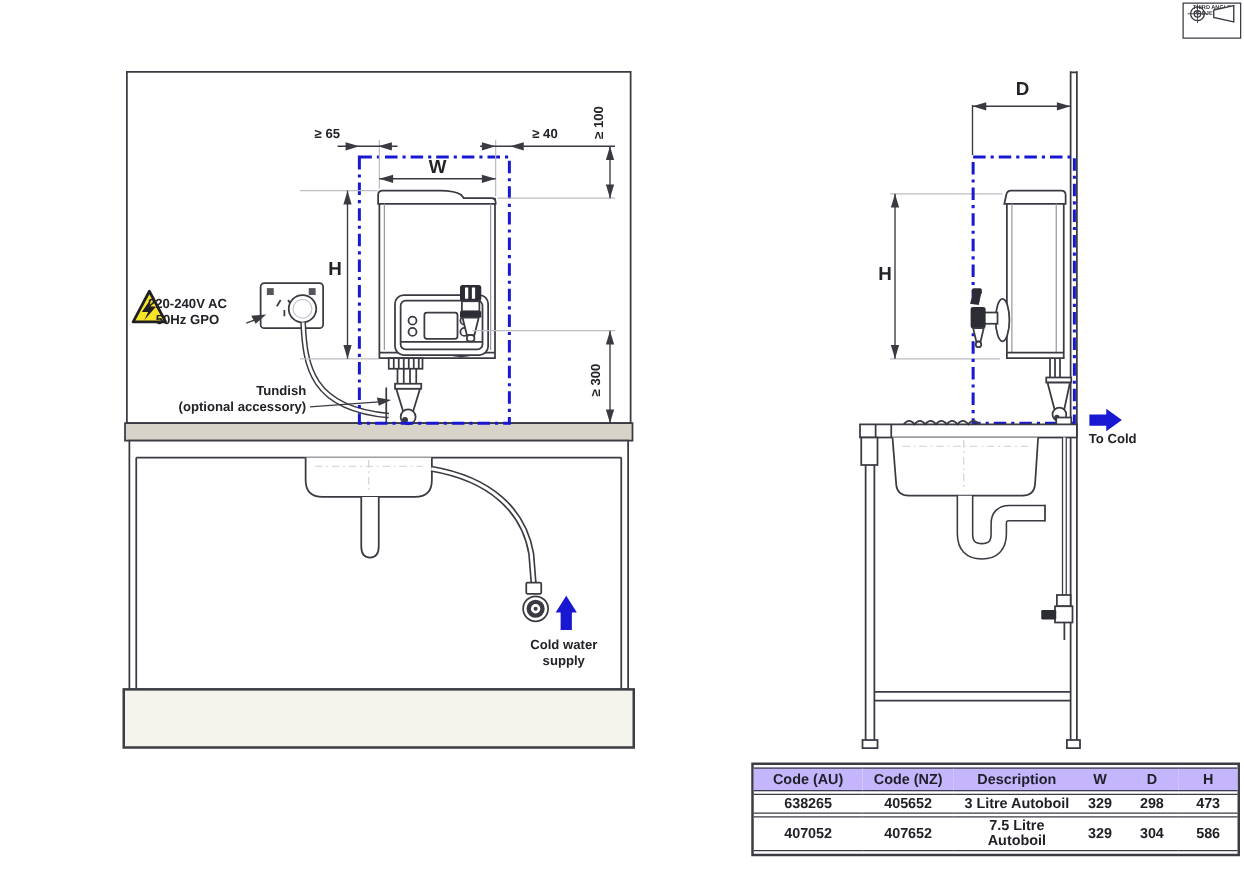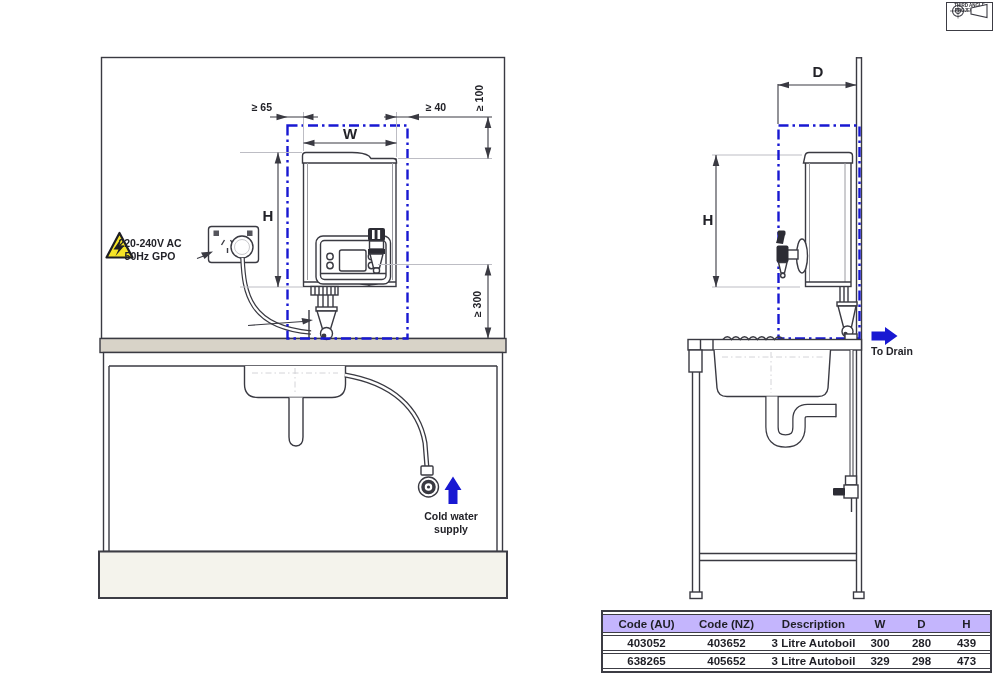--- a/index.html
+++ b/index.html
@@ -288,26 +288,27 @@
 
 <div class="lbl r" style="left:230px;top:101px;width:42px;">≥ 65</div>
 <div class="lbl c" style="left:419px;top:101px;width:34px;">≥ 40</div>
 <div class="lbl rot" style="left:463px;top:91px;width:34px;height:14px;">≥ 100</div>
 <div class="lbl rot" style="left:461px;top:297px;width:34px;height:14px;">≥ 300</div>
 <div class="lbl big c" style="left:335px;top:126px;width:30px;">W</div>
 <div class="lbl big c" style="left:255px;top:208px;width:26px;">H</div>
 
 <div class="lbl r" style="left:105px;top:237px;width:90px;text-align:center;"><span>220-240V AC</span><br><span>50Hz GPO</span></div>
 
+<div class="lbl r" style="left:130px;top:307px;width:115px;"><span>Tundish</span><br><span>(optional accessory)</span></div>
 
 <div class="lbl c" style="left:408px;top:510px;width:86px;"><span>Cold water</span><br><span>supply</span></div>
 
 <div class="lbl big c" style="left:803px;top:64px;width:30px;">D</div>
 <div class="lbl big c" style="left:693px;top:212px;width:30px;">H</div>
-<div class="lbl" style="left:871px;top:345px;width:70px;">To Drain</div>
+<div class="lbl" style="left:871px;top:345px;width:70px;">To Cold</div>
 
 <div class="scale">SCALE 1:6</div>
 
 <div class="proj">
   <svg width="44" height="16" viewBox="0 0 44 16">
     <circle cx="11" cy="8" r="5.5" fill="none" stroke="#3c3c44" stroke-width="1.1"></circle>
     <circle cx="11" cy="8" r="2.6" fill="none" stroke="#3c3c44" stroke-width="1"></circle>
     <line x1="3" y1="8" x2="19" y2="8" stroke="#3c3c44" stroke-width="0.7"></line>
     <line x1="11" y1="0.5" x2="11" y2="15.5" stroke="#3c3c44" stroke-width="0.7"></line>
     <polygon points="24,5 40,1.5 40,14.5 24,11" fill="#fff" stroke="#3c3c44" stroke-width="1.1"></polygon>
@@ -331,32 +332,32 @@
         <th>Code (AU)</th>
         <th>Code (NZ)</th>
         <th class="l">Description</th>
         <th>W</th>
         <th>D</th>
         <th>H</th>
       </tr>
     </thead>
     <tbody>
       <tr>
-        <td>403052</td>
-        <td>403652</td>
-        <td class="l">3 Litre Autoboil</td>
-        <td>300</td>
-        <td>280</td>
-        <td>439</td>
-      </tr>
-      <tr>
         <td>638265</td>
         <td>405652</td>
         <td class="l">3 Litre Autoboil</td>
         <td>329</td>
         <td>298</td>
         <td>473</td>
       </tr>
+      <tr>
+        <td>407052</td>
+        <td>407652</td>
+        <td class="l">7.5 Litre Autoboil</td>
+        <td>329</td>
+        <td>304</td>
+        <td>586</td>
+      </tr>
     </tbody>
   </table>
 </div>
 
 </div>
 
 </body></html>

